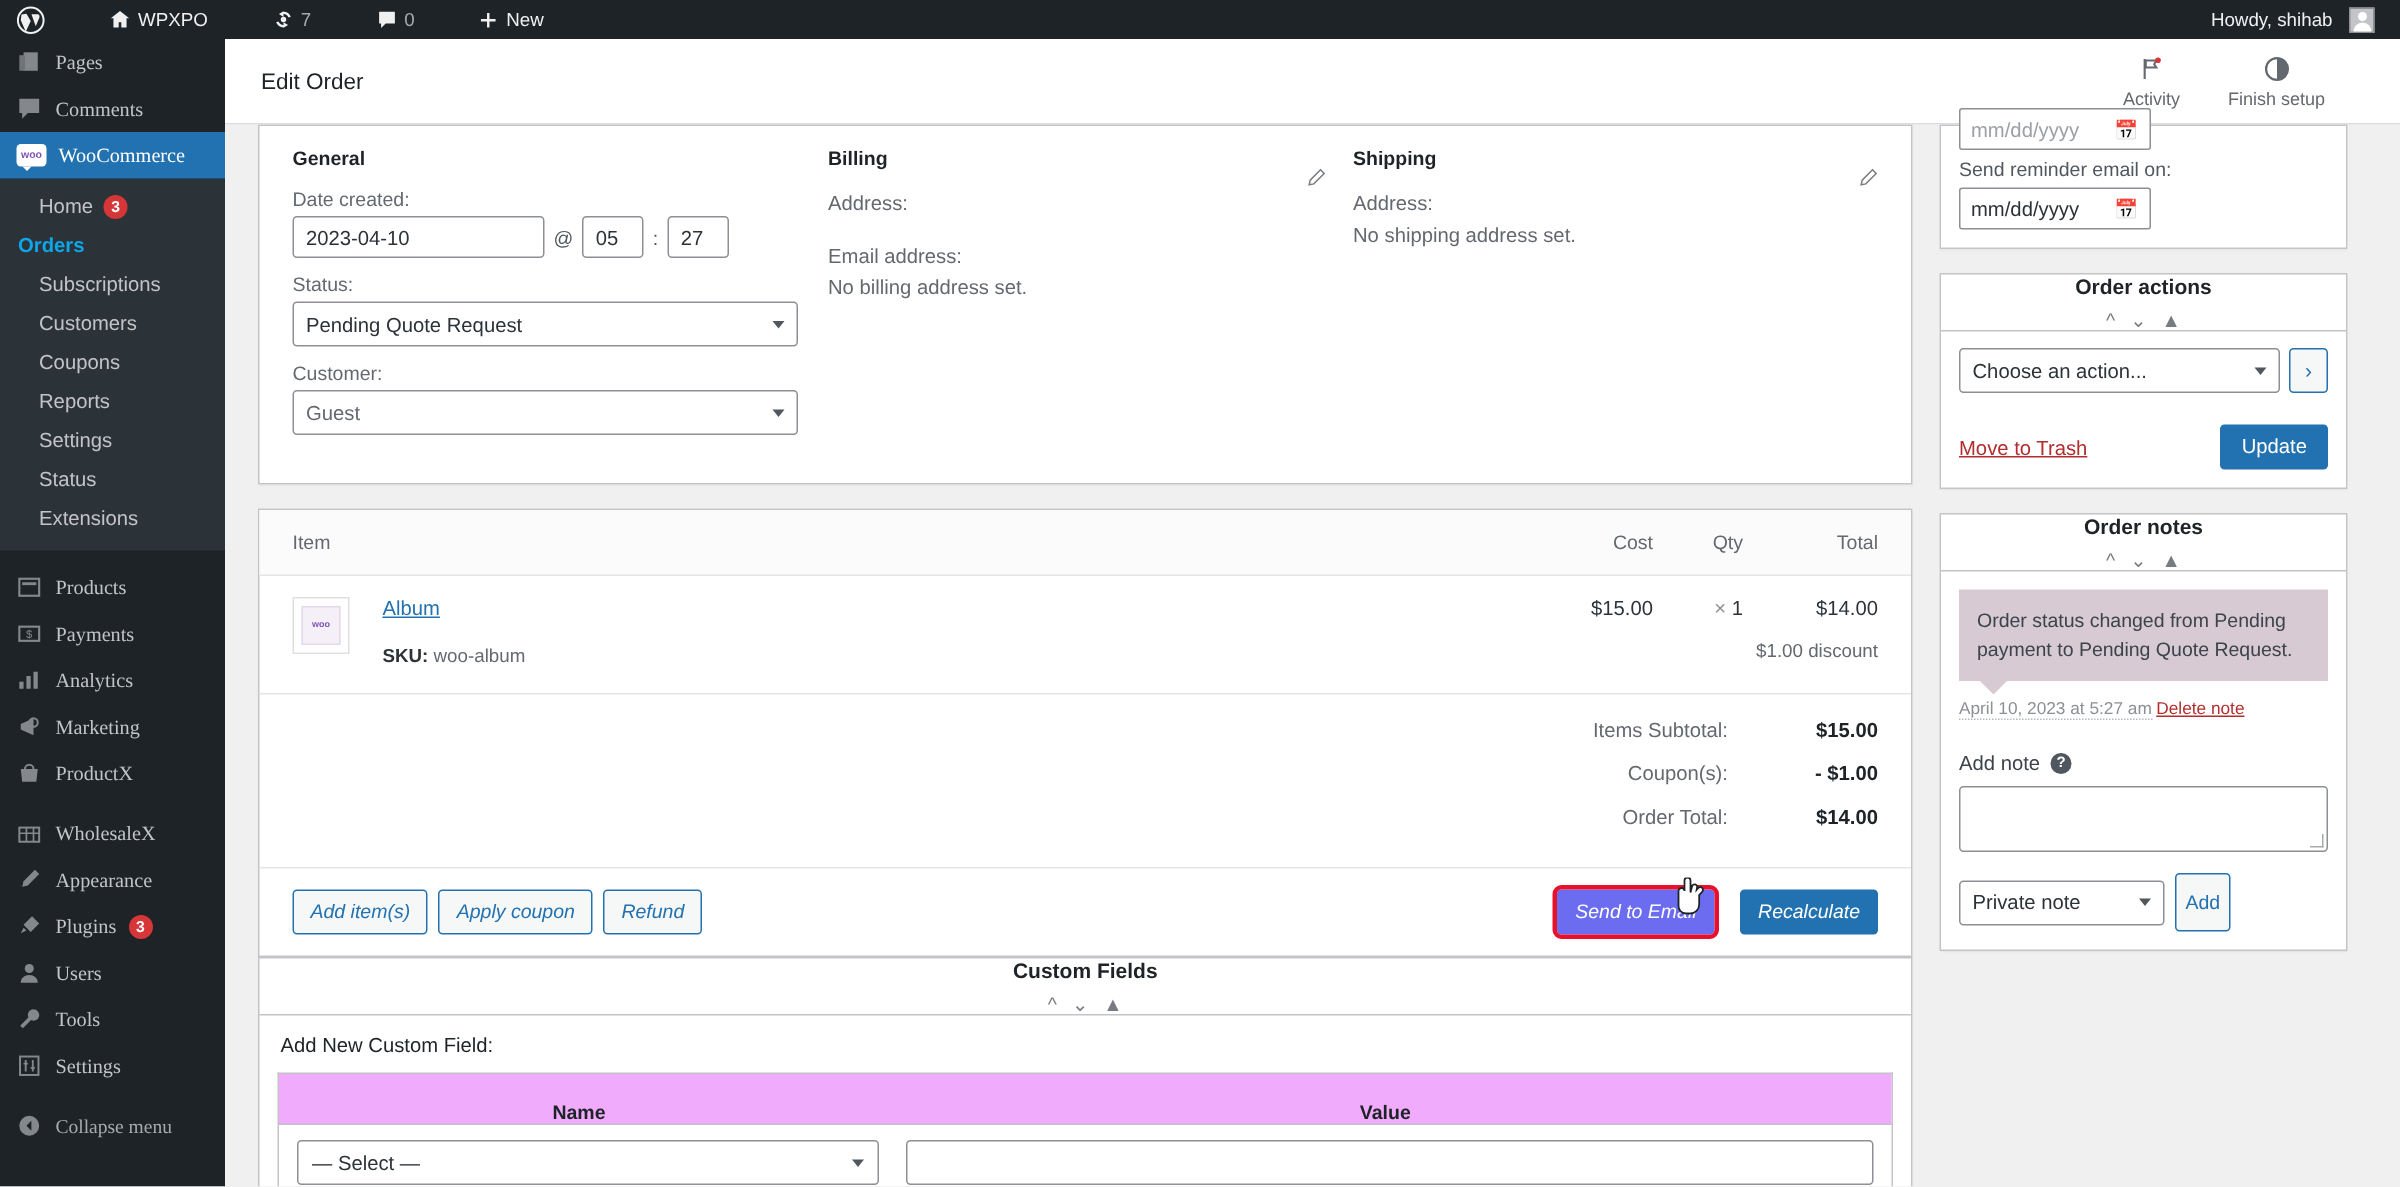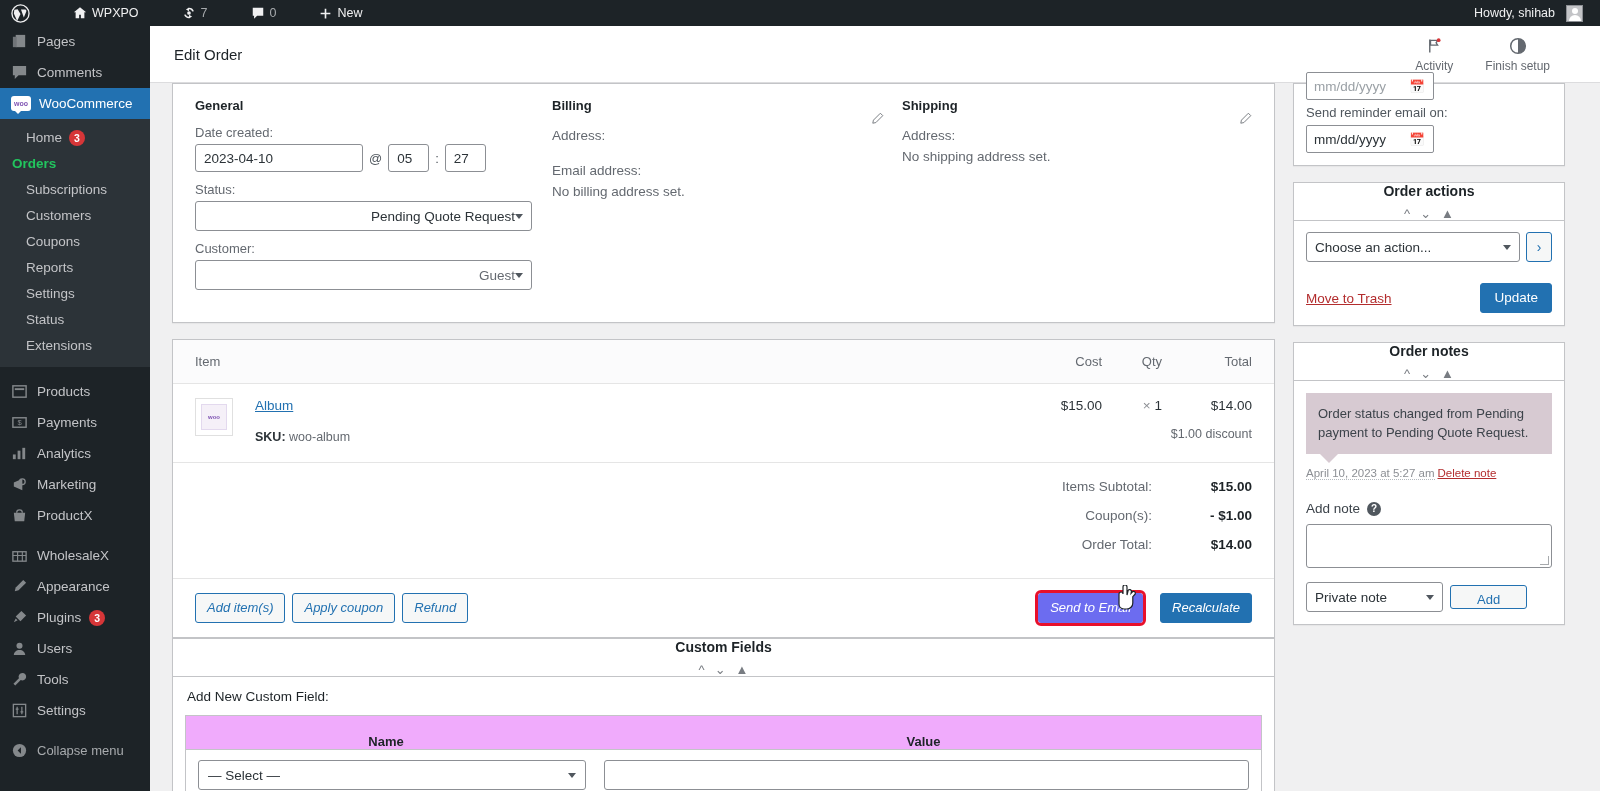--- a/index.html
+++ b/index.html
@@ -43,21 +43,21 @@
 
   
   .adminmenu {
     position: absolute; top: 26px; left: 0; width: 150px; height: 765px;
     background: #1d2327; color: #c3c4c7; font-size: 13.5px;
   }
   .menu-item {
     display: flex; align-items: center; gap: 8px;
     height: 31px; padding-left: 11px; color: #c3c4c7; position: relative;
   }
-  .menu-item .mi-label { white-space: nowrap; }
+  .menu-item .mi-label { white-space: nowrap; font-family: Liberation Serif, serif; }
   .menu-item.current {
     background: #2271b1; color: #fff; font-weight: normal;
   }
   .menu-item.current::after {
     content: ""; position: absolute; right: -8px; top: 50%;
     margin-top: -8px; border: 8px solid transparent;
     border-right-color: #f0f0f1; border-left: 0;
   }
   .woo-badge {
     width: 20px; height: 15px; background: #fff; border-radius: 3px;
@@ -66,21 +66,21 @@
   }
   .woo-badge::after {
     content: ""; position: absolute; left: 4px; bottom: -3px;
     border: 3px solid transparent; border-top-color: #fff; border-bottom: 0;
   }
   .submenu { background: #2c3338; padding: 6px 0 8px; }
   .sub-item {
     display: flex; align-items: center; gap: 7px;
     padding: 4px 0 4px 26px; color: #c3c4c7; font-size: 13.5px; line-height: 18px;
   }
-  .sub-item.current { color: #22c55e; font-weight: bold; padding-left: 12px; }
+  .sub-item.current { color: #0ea5e9; font-weight: bold; padding-left: 12px; }
   .count-bubble {
     background: #d63638; color: #fff; border-radius: 10px;
     font-size: 10.5px; line-height: 16px; min-width: 16px; height: 16px;
     padding: 0 5px; text-align: center; font-weight: 600; display: inline-block;
   }
   .menu-sep { height: 9px; }
   .mi-icon { width: 18px; height: 18px; flex: 0 0 18px; display: block; opacity: .75; }
   .mi-icon svg { display: block; }
   .menu-item.collapse { color: #a7aaad; font-size: 13px; }
 
@@ -132,21 +132,21 @@
   .t-in {
     border: 1px solid #8c8f94; border-radius: 3px; height: 28px;
     padding: 0 8px; font-size: 13.5px; color: #2c3338; background: #fff;
     font-family: "Liberation Sans", sans-serif;
   }
   .date-row { display: flex; align-items: center; gap: 6px; margin-bottom: 10px; }
   .date-row .at { color: #50575e; }
   .sel {
     width: 337px; height: 30px; border: 1px solid #8c8f94; border-radius: 3px;
     background: #fff; padding: 0 8px; font-size: 13.5px; color: #2c3338;
-    display: flex; align-items: center; justify-content: flex-end;
+    display: flex; align-items: center; justify-content: space-between;
     margin-bottom: 10px;
   }
   .sel.muted { color: #646970; }
   .caret {
     width: 0; height: 0; border-left: 4.5px solid transparent;
     border-right: 4.5px solid transparent; border-top: 5px solid #50575e;
   }
   .addr-line { color: #646970; font-size: 13.5px; line-height: 21px; }
   .addr-line.lbl { color: #646970; }
   .edit-pencil { position: absolute; right: 18px; top: 14px; color: #787c82; }
@@ -295,21 +295,21 @@
     border-right: 1px solid #a7aaad; border-bottom: 1px solid #a7aaad;
   }
   .note-foot { display: flex; gap: 7px; margin-top: 14px; align-items: center; }
   .note-sel {
     width: 137px; height: 30px; border: 1px solid #8c8f94; border-radius: 3px;
     background: #fff; display: flex; align-items: center; justify-content: space-between;
     padding: 0 8px; font-size: 13.5px; color: #2c3338;
   }
   .btn-add {
     border: 1px solid #2271b1; background: #f6f7f7; color: #2271b1;
-    border-radius: 3px; height: 24px; padding: 0 26px; font-size: 13px; line-height: 28px;
+    border-radius: 3px; height: 39px; padding: 0 6px; font-size: 13px; line-height: 28px;
   }
   .cal-ic { color: #50575e; font-size: 13px; }
 </style>
 </head>
 <body>
 
 <div id="root">
 
   <div class="adminbar">
     <div class="ab-left">

